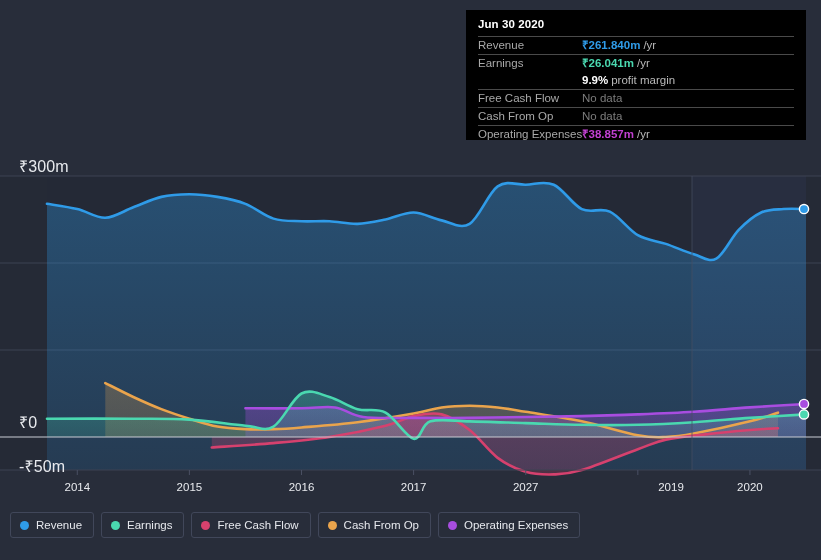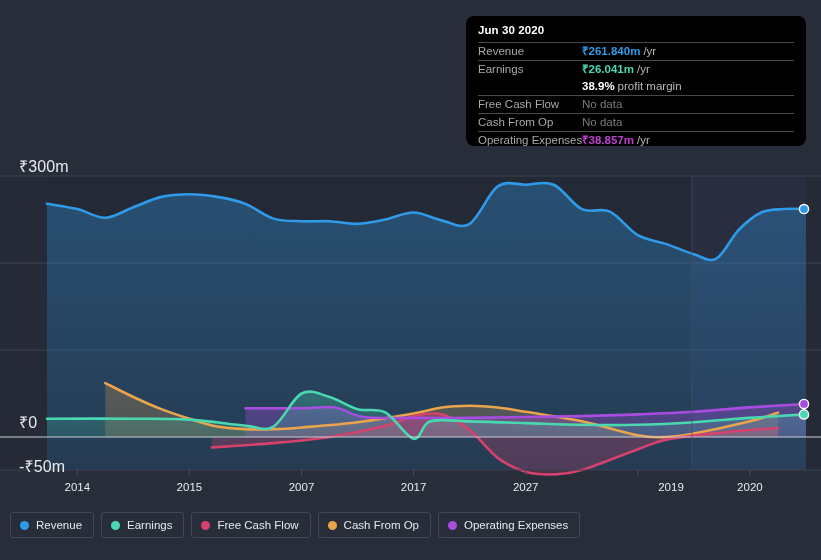--- a/index.html
+++ b/index.html
@@ -35,27 +35,26 @@
     color:#e8eaee;
     font-size:11.5px;
     transform:translateX(-50%);
     white-space:nowrap;
     text-align:right;
   }
 
   
   #tooltip{
     position:absolute;
-    left:466px;top:16px;
+    left:466px;top:10px;
     width:340px;height:130px;
     background:#000;
     box-sizing:border-box;
     padding:8px 12px 0 12px;
     z-index:40;
-    border-radius:8px;
   }
   #tooltip .tt-title{
     color:#fff;font-size:11.5px;font-weight:bold;
     padding-bottom:6px;letter-spacing:.1px;
   }
   .tt-row{
     display:flex;align-items:baseline;
     border-top:1px solid #4a4a4a;
     height:17px;
     font-size:11.5px;
@@ -145,21 +144,21 @@
       <circle cx="804" cy="414.38" r="4.6" fill="#4ad8b0" stroke="#ffffff" stroke-width="1.4"></circle>
     </svg>
 
   <div class="ylabel y300">₹300m</div>
   <div class="ylabel y0">₹0</div>
   <div class="ylabel yneg">-₹50m</div>
 
   <div id="xlabels">
       <div class="xlabel" style="left: 77.3px;">2014</div>
       <div class="xlabel" style="left: 189.4px;">2015</div>
-      <div class="xlabel" style="left: 301.5px;">2007</div>
+      <div class="xlabel" style="left: 301.5px;">2016</div>
       <div class="xlabel" style="left: 413.6px;">2017</div>
       <div class="xlabel" style="left: 525.7px;">2027</div>
       <div class="xlabel" style="left: 671px;">2019</div>
       <div class="xlabel" style="left: 749.9px;">2020</div>
     </div>
 
   <div id="tooltip">
     <div class="tt-title">Jun 30 2020</div>
     <div id="tt-rows">
         <div class="tt-row">
@@ -167,21 +166,21 @@
           <div class="tt-val" style="color: rgb(47, 155, 232);">₹261.840m</div>
           <span class="tt-unit">/yr</span>
         </div>
         <div class="tt-row">
           <div class="tt-label">Earnings</div>
           <div class="tt-val" style="color: rgb(74, 216, 176);">₹26.041m</div>
           <span class="tt-unit">/yr</span>
         </div>
         <div class="tt-row norule">
           <div class="tt-label"></div>
-          <div class="tt-val" style="color: rgb(255, 255, 255);">38.9%</div>
+          <div class="tt-val" style="color: rgb(255, 255, 255);">9.9%</div>
           <span class="tt-unit">profit margin</span>
         </div>
         <div class="tt-row">
           <div class="tt-label">Free Cash Flow</div>
           <div class="tt-val tt-nodata" style="color: rgb(124, 124, 124);">No data</div>
         </div>
         <div class="tt-row">
           <div class="tt-label">Cash From Op</div>
           <div class="tt-val tt-nodata" style="color: rgb(124, 124, 124);">No data</div>
         </div>

